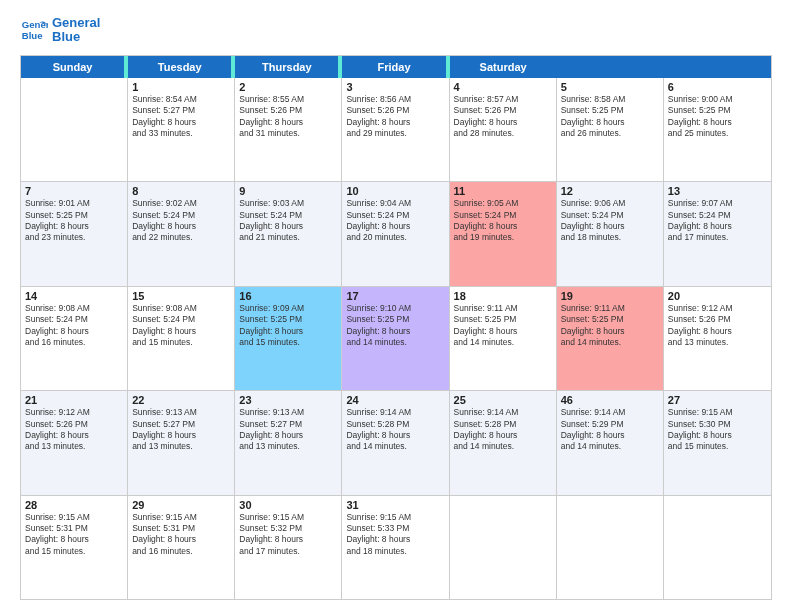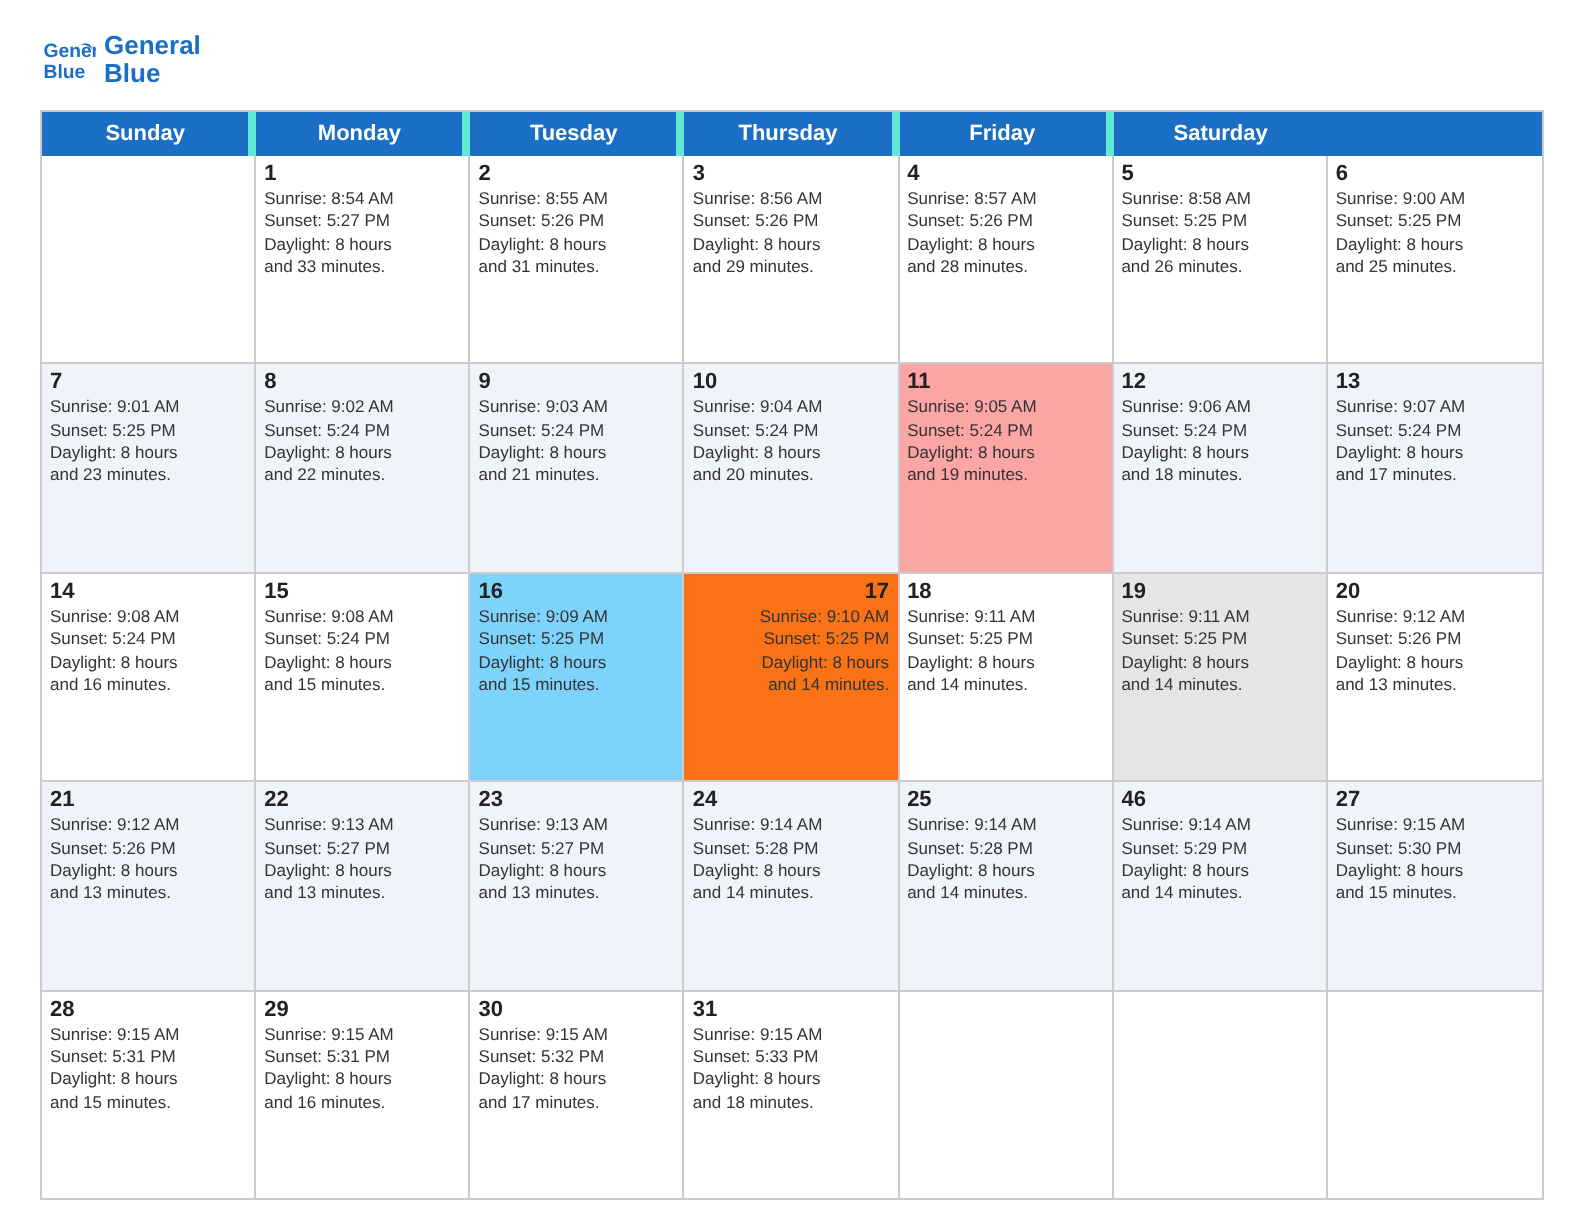--- a/index.html
+++ b/index.html
@@ -116,21 +116,20 @@
     </div>
     <div class="title-block">
       <div class="main-title"></div>
       <div class="subtitle"></div>
     </div>
   </div>
 
   <div class="calendar">
     <div class="cal-header">
       <div class="cal-header-cell">Sunday</div>
-      <div class="cal-header-cell">Monday</div>
       <div class="cal-header-cell">Tuesday</div>
       <div class="cal-header-cell">Thursday</div>
       <div class="cal-header-cell">Friday</div>
       <div class="cal-header-cell">Saturday</div>
     </div>
     <div class="cal-body" id="cal-body">
     <div class="cal-row" style="background: rgb(255, 255, 255);">
           <div class="cal-cell empty" style="background: rgb(255, 255, 255);"></div>
           <div class="cal-cell" style="background: rgb(255, 255, 255);">
             <div class="day-num">1</div>
@@ -193,29 +192,29 @@
             <div class="day-info">Sunrise: 9:08 AM<br>Sunset: 5:24 PM<br>Daylight: 8 hours<br> and 16 minutes.</div>
           </div>
           <div class="cal-cell" style="background: rgb(255, 255, 255);">
             <div class="day-num">15</div>
             <div class="day-info">Sunrise: 9:08 AM<br>Sunset: 5:24 PM<br>Daylight: 8 hours<br> and 15 minutes.</div>
           </div>
           <div class="cal-cell" style="background: #7dd3fc;">
             <div class="day-num">16</div>
             <div class="day-info">Sunrise: 9:09 AM<br>Sunset: 5:25 PM<br>Daylight: 8 hours<br> and 15 minutes.</div>
           </div>
-          <div class="cal-cell" style="background: #f97316; text-align: right;">
+          <div class="cal-cell" style="background: #c4b5fd;">
             <div class="day-num">17</div>
             <div class="day-info">Sunrise: 9:10 AM<br>Sunset: 5:25 PM<br>Daylight: 8 hours<br> and 14 minutes.</div>
           </div>
           <div class="cal-cell" style="background: rgb(255, 255, 255);">
             <div class="day-num">18</div>
             <div class="day-info">Sunrise: 9:11 AM<br>Sunset: 5:25 PM<br>Daylight: 8 hours<br> and 14 minutes.</div>
           </div>
-          <div class="cal-cell" style="background: #e5e5e5;">
+          <div class="cal-cell" style="background: #fca5a5;">
             <div class="day-num">19</div>
             <div class="day-info">Sunrise: 9:11 AM<br>Sunset: 5:25 PM<br>Daylight: 8 hours<br> and 14 minutes.</div>
           </div>
           <div class="cal-cell" style="background: rgb(255, 255, 255);">
             <div class="day-num">20</div>
             <div class="day-info">Sunrise: 9:12 AM<br>Sunset: 5:26 PM<br>Daylight: 8 hours<br> and 13 minutes.</div>
           </div>
         </div>
         <div class="cal-row" style="background: rgb(240, 244, 250);">
           <div class="cal-cell" style="background: rgb(240, 244, 250);">

